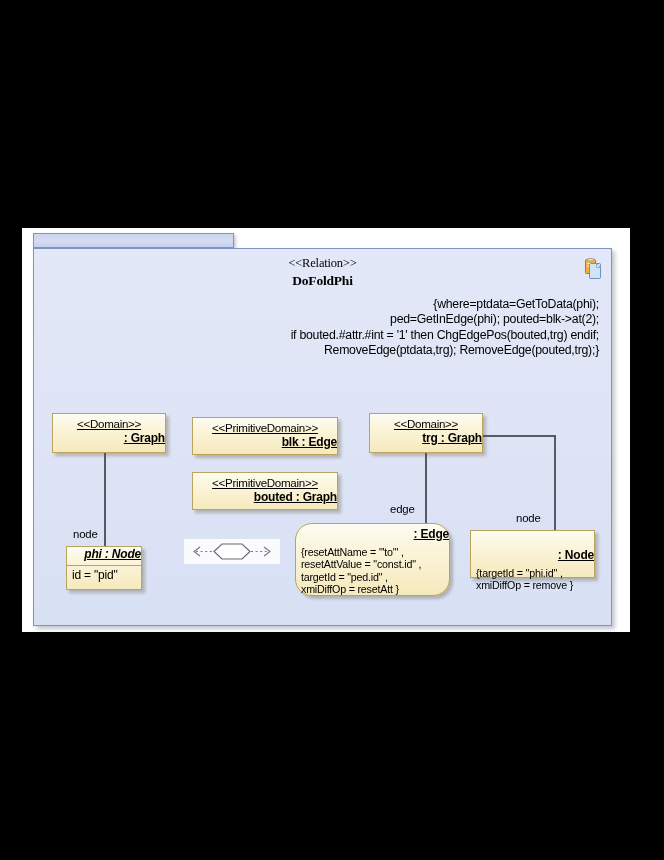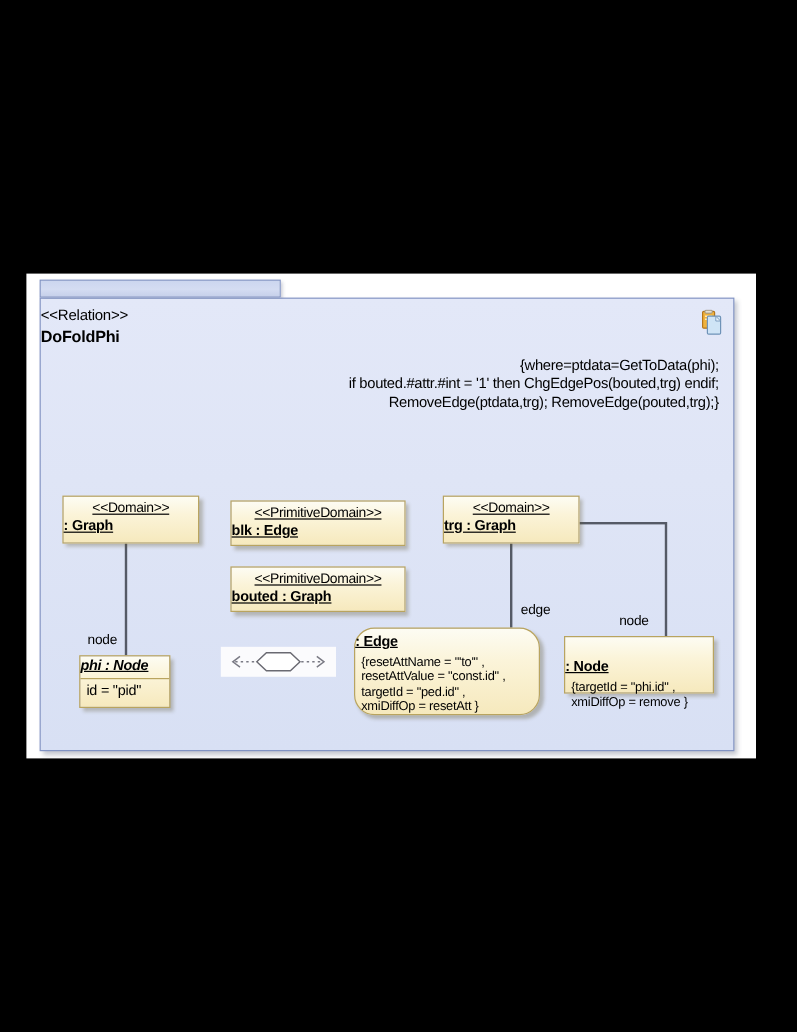--- a/index.html
+++ b/index.html
@@ -54,23 +54,24 @@
     box-shadow: 3px 3px 4px rgba(60,70,100,0.30);
     box-sizing: border-box;
   }
 
   
   #pkg-header {
     position: absolute;
     left: 0;
     top: 0;
     width: 100%;
-    text-align: left;
+    text-align: center;
     padding-top: 6px;
     color: #000;
+    font-family: Liberation Serif, serif;
   }
   #stereotype-relation {
     font-size: 12.5px;
     line-height: 16px;
     letter-spacing: -0.2px;
   }
   #relation-name {
     font-size: 13.5px;
     font-weight: bold;
     line-height: 19px;
@@ -115,21 +116,21 @@
     display: block;
     text-align: center;
     font-size: 11.6px;
     line-height: 14px;
     padding-top: 3px;
     letter-spacing: -0.3px;
     text-decoration: underline;
   }
   .ubox .iname {
     display: block;
-    text-align: left;
+    text-align: right;
     font-size: 12px;
     font-weight: bold;
     line-height: 15px;
     text-decoration: underline;
     padding-bottom: 3px;
     letter-spacing: -0.2px;
   }
   .ubox .compartment {
     border-top: 1px solid #b9a45f;
     padding: 2px 4px 3px 5px;
@@ -178,21 +179,21 @@
   .elabel {
     position: absolute;
     font-size: 11.4px;
     line-height: 13px;
     color: #000;
     z-index: 4;
     letter-spacing: -0.2px;
     white-space: nowrap;
   }
   #lbl-node-left  { left: 73px;  top: 528px; }
-  #lbl-edge       { left: 390px; top: 503px; margin-left: 44px; }
+  #lbl-edge       { left: 390px; top: 503px; }
   #lbl-node-right { left: 516px; top: 512px; }
 
   
   #rel-arrow {
     position: absolute;
     left: 184px;
     top: 539px;
     width: 96px;
     height: 25px;
     background: #fbfbfd;
@@ -221,20 +222,21 @@
         <rect x="4.5" y="0.5" width="6" height="2.5" rx="0.8" fill="#e6e0d2" stroke="#9a8f78" stroke-width="0.8"></rect>
         <rect x="4.5" y="5" width="6" height="1" fill="#fff7e2"></rect>
         <rect x="4.5" y="7.5" width="6" height="1" fill="#fff7e2"></rect>
         <rect x="6.5" y="5.5" width="11" height="15" rx="1" fill="#cfe4f6" stroke="#6f93b8" stroke-width="1"></rect>
         <polygon points="13.5,5.5 17.5,9.5 13.5,9.5" fill="#eaf3fb" stroke="#6f93b8" stroke-width="0.7"></polygon>
       </svg>
     </div>
 
     <div id="where-block">
       <span class="wline">{where=ptdata=GetToData(phi);</span>
+      <span class="wline">ped=GetInEdge(phi); pouted=blk-&gt;at(2);</span>
       <span class="wline">if bouted.#attr.#int = '1' then ChgEdgePos(bouted,trg) endif;</span>
       <span class="wline">RemoveEdge(ptdata,trg); RemoveEdge(pouted,trg);}</span>
     </div>
   </div>
 
   <div class="conn vline" id="c-graph-phi"></div>
   <div class="conn vline" id="c-trg-edge"></div>
   <div class="conn hline" id="c-trg-right-h"></div>
   <div class="conn vline" id="c-trg-right-v"></div>
 

